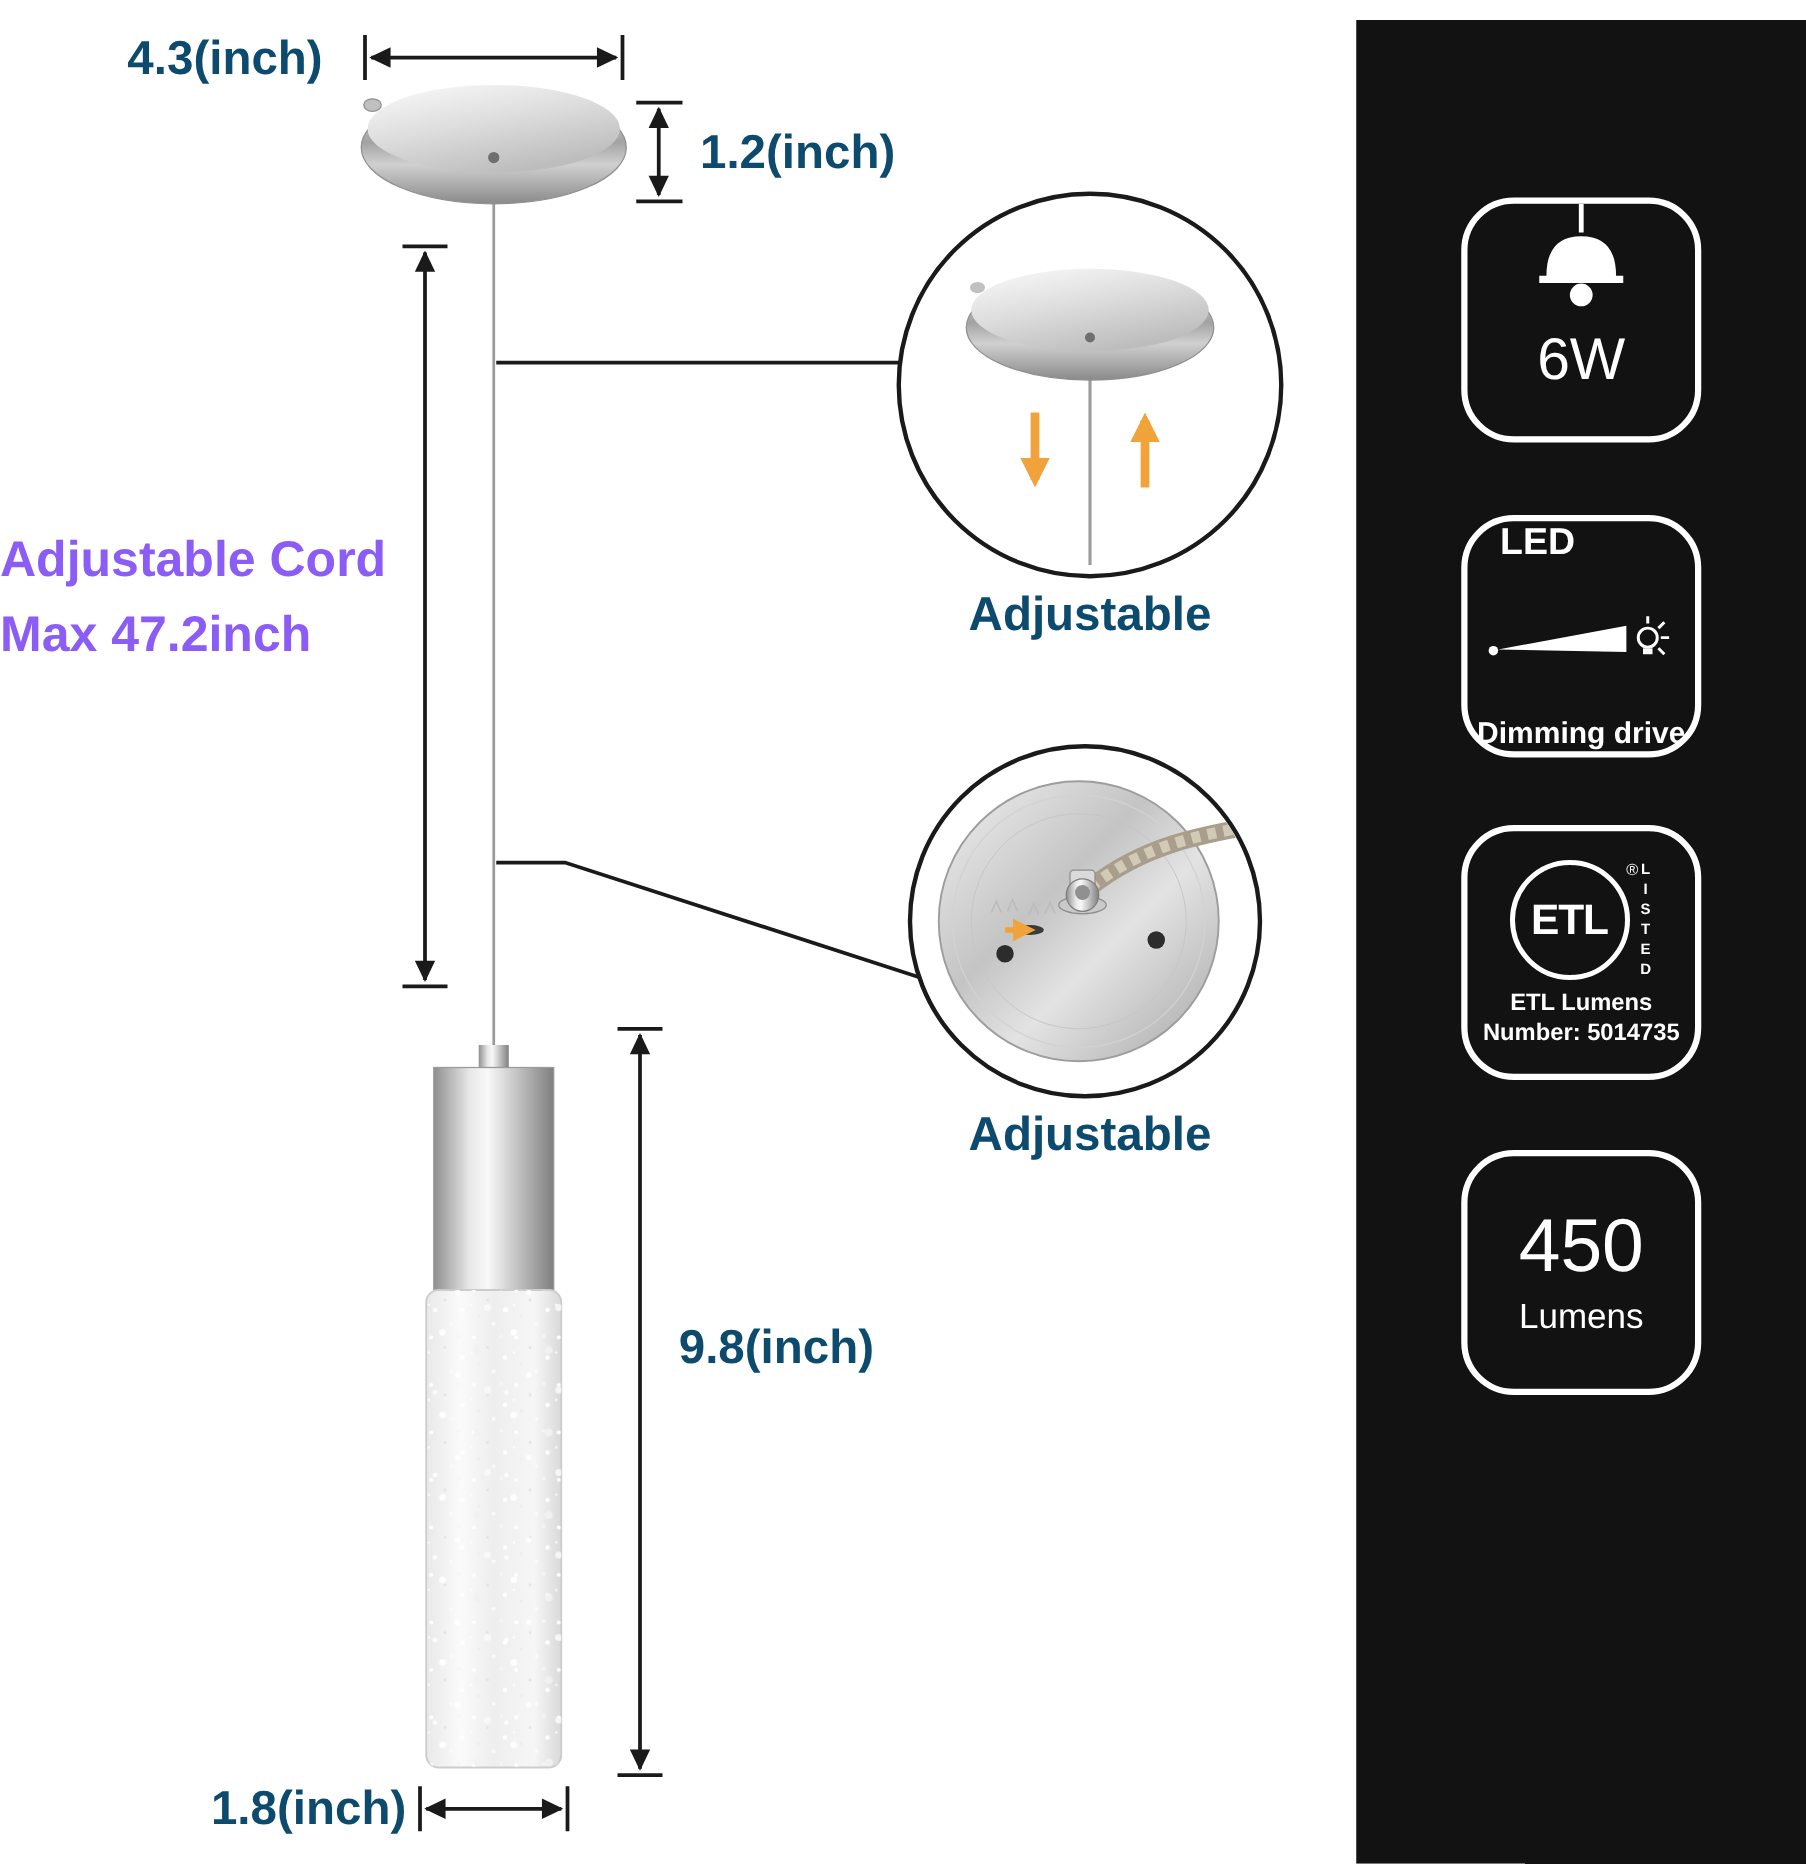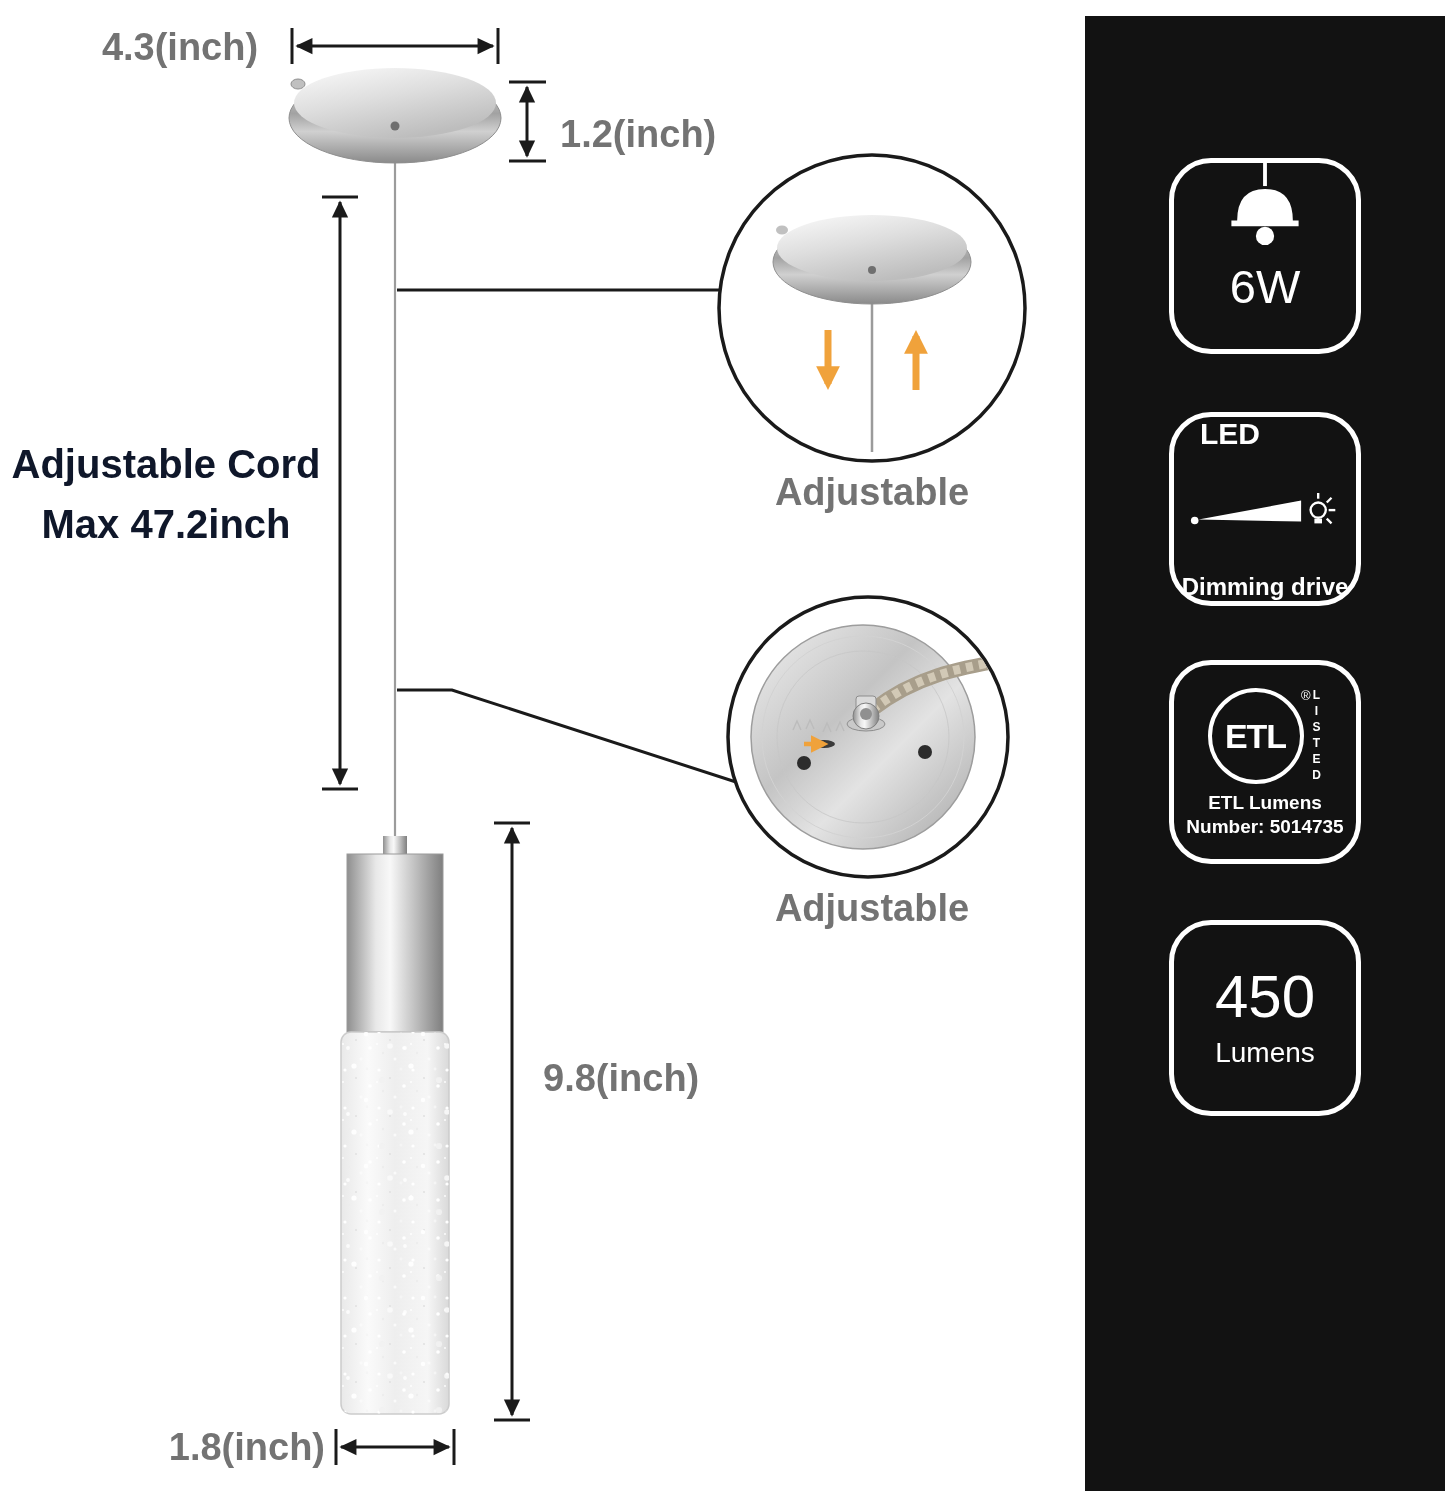--- a/index.html
+++ b/index.html
@@ -2,26 +2,26 @@
 <html><head>
 <meta charset="utf-8">
 <style>
   html,body{margin:0;padding:0;background:#ffffff;}
   .canvas{
     position:relative;width:1445px;height:1491px;background:#ffffff;overflow:hidden;
     font-family:"Liberation Sans",sans-serif;
   }
   .diagram-svg{position:absolute;left:0;top:0;width:1445px;height:1491px;}
   .lbl{
-    position:absolute;color:#737373;font-weight:600;font-size:38px;line-height:1.16;
+    position:absolute;color:#0c4a6e;font-weight:600;font-size:38px;line-height:1.16;
     white-space:nowrap;
   }
   .lbl-center{text-align:center;}
-  .cord-label{position:absolute;left:0;top:434px;width:332px;text-align:center;
-    font-size:40px;font-weight:600;color:#0f172a;line-height:1.5;white-space:nowrap;}
+  .cord-label{position:absolute;left:0;top:418px;width:332px;
+    font-size:40px;font-weight:600;color:#8b5cf6;line-height:1.5;white-space:nowrap;}
   
   .sidebar{position:absolute;left:1085px;top:16px;width:360px;height:1491px;background:#121212;}
   .badge{
     position:absolute;left:84px;width:192px;box-sizing:border-box;
     border:5px solid #ffffff;border-radius:42px;background:transparent;
     display:flex;flex-direction:column;align-items:center;color:#ffffff;
   }
   .b1{top:142px;height:196px;justify-content:flex-start;}
   .b2{top:396px;height:194px;justify-content:space-between;gap:9px;}
   .b3{top:644px;height:204px;justify-content:center;gap:2px;}
@@ -194,21 +194,21 @@
         <ellipse cx="866" cy="724" rx="19" ry="7" fill="#c9c9c9" stroke="#8d8d8d" stroke-width="1"></ellipse>
         <rect x="856" y="696" width="20" height="14" rx="3" fill="#dadada" stroke="#8d8d8d" stroke-width="1"></rect>
         <circle cx="866" cy="716" r="13" fill="url(#chromeH)" stroke="#7e7e7e" stroke-width="1"></circle>
         <circle cx="866" cy="714" r="6" fill="#909090"></circle>
       </g>
     </g>
   </svg>
 
   <div class="lbl lbl-center" style="left:80px;top:25px;width:200px;">4.3(inch)</div>
 
-  <div class="lbl" style="left:560px;top:112px;">1.2(inch)</div>
+  <div class="lbl" style="left:560px;top:100px;">1.2(inch)</div>
 
   <div class="cord-label">
     <div>Adjustable Cord</div>
     <div>Max 47.2inch</div>
   </div>
 
   <div class="lbl lbl-center" style="left:742px;top:470px;width:260px;">Adjustable</div>
 
   <div class="lbl lbl-center" style="left:742px;top:886px;width:260px;">Adjustable</div>
 

